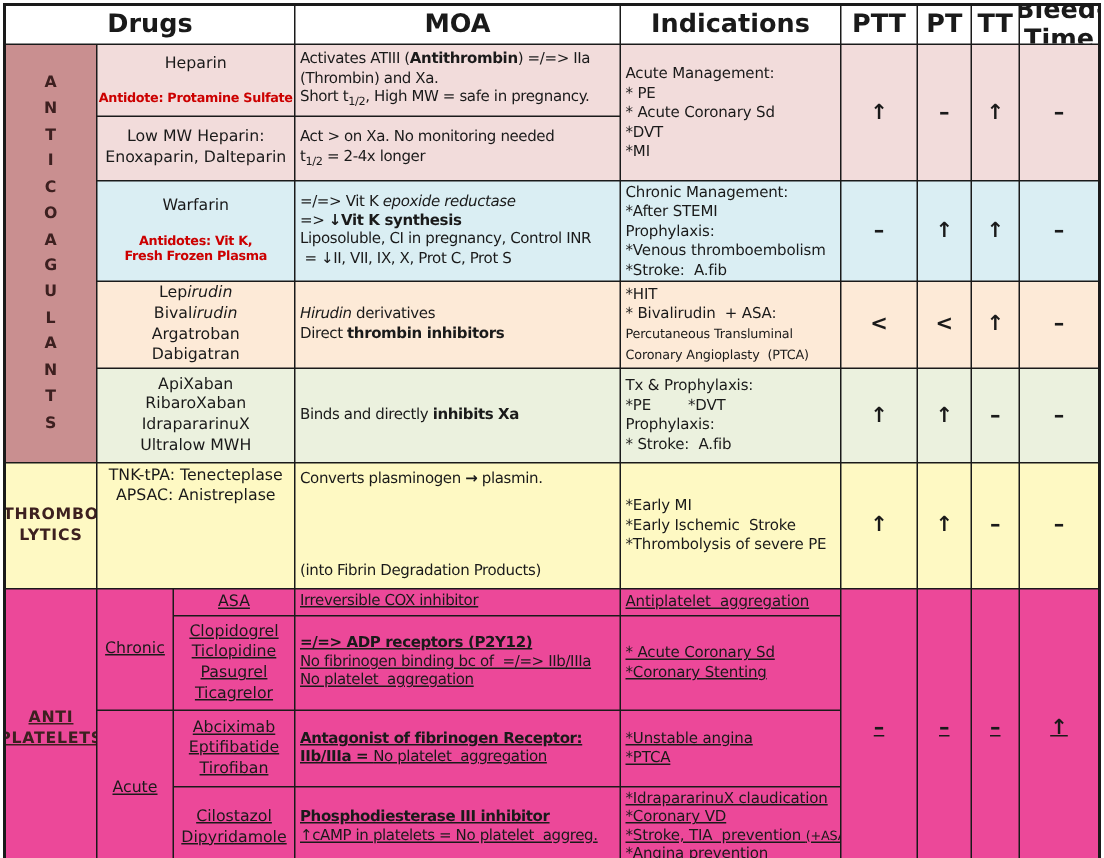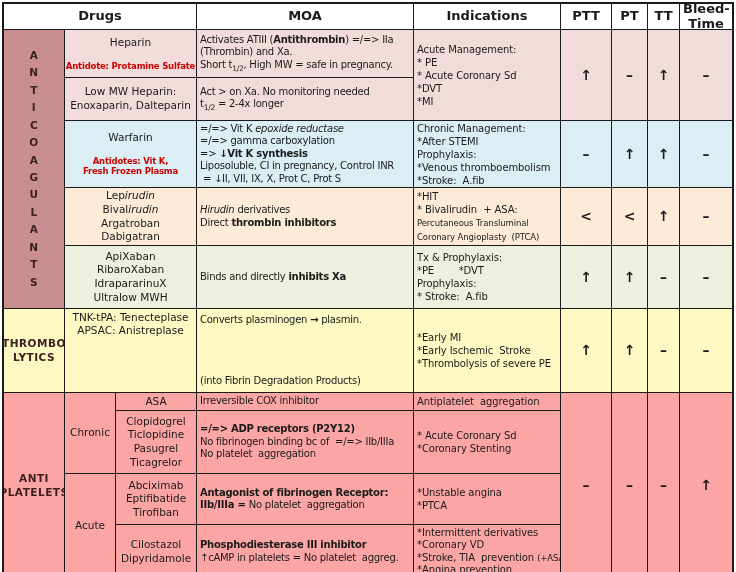--- a/index.html
+++ b/index.html
@@ -15,41 +15,41 @@
     width:728px;
   }
   .c{
     display:flex;flex-direction:column;justify-content:center;
     padding:1px 3px;overflow:hidden;
     font-size:10.5px;line-height:1.3;background:#fff;
   }
   .center{align-items:center;text-align:center;}
   .left{align-items:flex-start;text-align:left;}
   .pre{white-space:pre;}
-  .hdr{font-weight:bold;font-size:13px;line-height:1.1;}
+  .hdr{font-weight:bold;font-size:17px;line-height:1.1;}
   .moa{font-size:10px;letter-spacing:-0.25px;line-height:1.25;}
   .moa div{white-space:pre;}
   .ind{font-size:10px;letter-spacing:-0.1px;line-height:1.3;}
   .ind div{white-space:pre;}
   .lab{align-items:center;justify-content:center;font-size:14px;font-weight:bold;}
   .antidote{font-size:8.5px;font-weight:bold;color:#cc0000;white-space:pre;letter-spacing:-0.2px;line-height:1.2;margin-top:11px;}
   .b{font-weight:bold;}
   .i{font-style:italic;}
   .sm{font-size:8.5px;}
   .sub{vertical-align:sub;font-size:7.5px;}
   .grp{letter-spacing:0.5px;color:#3d2020;font-weight:600;}
   .vletters{line-height:1.66;font-size:10.5px;}
   
   .rose{background:#c98f90;}
   .pink{background:#f2dcdb;}
   .blue{background:#daeef3;}
   .peach{background:#fdead7;}
   .ltgreen{background:#ebf1de;}
   .mint{background:#fef9c3;gap:48px;}
-  .yellow{background:#fca5a5;}
+  .yellow{background:#ec4899;text-decoration:underline;}
   .tight{line-height:1.22;}
 </style>
 </head>
 <body>
 
 <div class="wrap">
   <div class="tbl">
 
     <div class="c center hdr" style="grid-area:1/1/2/4">Drugs</div>
     <div class="c center hdr" style="grid-area:1/4/2/5">MOA</div>
@@ -102,21 +102,20 @@
         <div><span>t</span><span class="sub">1/2</span><span> = 2-4x longer</span></div>
       </div>
 
     <div class="c center blue" style="grid-area:4/2/5/4">
       <div>Warfarin</div>
       <div class="antidote">Antidotes: Vit K,
 Fresh Frozen Plasma</div>
     </div>
     <div class="c left blue moa" style="grid-area:4/4/5/5">
         <div><span>=/=&gt; Vit K </span><span class="i">epoxide reductase</span></div>
-        <div><span>=/=&gt; gamma carboxylation</span></div>
         <div><span>=&gt; </span><span class="b">↓Vit K synthesis</span></div>
         <div><span>Liposoluble, CI in pregnancy, Control INR</span></div>
         <div><span> = ↓II, VII, IX, X, Prot C, Prot S</span></div>
       </div>
     <div class="c left blue ind pre" style="grid-area:4/5/5/6">Chronic Management:
 *After STEMI
 Prophylaxis:
 *Venous thromboembolism
 *Stroke:  A.fib</div>
     <div class="c blue lab" style="grid-area:4/6/5/7">–</div>
@@ -216,21 +215,21 @@
     <div class="c left yellow ind pre" style="grid-area:10/5/11/6">*Unstable angina
 *PTCA</div>
 
     <div class="c center yellow pre" style="grid-area:11/3/12/4">Cilostazol
 Dipyridamole</div>
     <div class="c left yellow moa" style="grid-area:11/4/12/5">
         <div><span class="b">Phosphodiesterase III inhibitor</span></div>
         <div><span>↑cAMP in platelets = No platelet  aggreg.</span></div>
       </div>
     <div class="c left yellow ind tight" style="grid-area:11/5/12/6">
-        <div><span>*Intermittent derivatives</span></div>
+        <div><span>*IdrapararinuX claudication</span></div>
         <div><span>*Coronary VD</span></div>
         <div><span>*Stroke, TIA  prevention </span><span class="sm">(+ASA)</span></div>
         <div><span>*Angina prevention</span></div>
       </div>
 
     <div class="c yellow lab" style="grid-area:8/6/12/7">–</div>
     <div class="c yellow lab" style="grid-area:8/7/12/8">–</div>
     <div class="c yellow lab" style="grid-area:8/8/12/9">–</div>
     <div class="c yellow lab" style="grid-area:8/9/12/10">↑</div>
 

